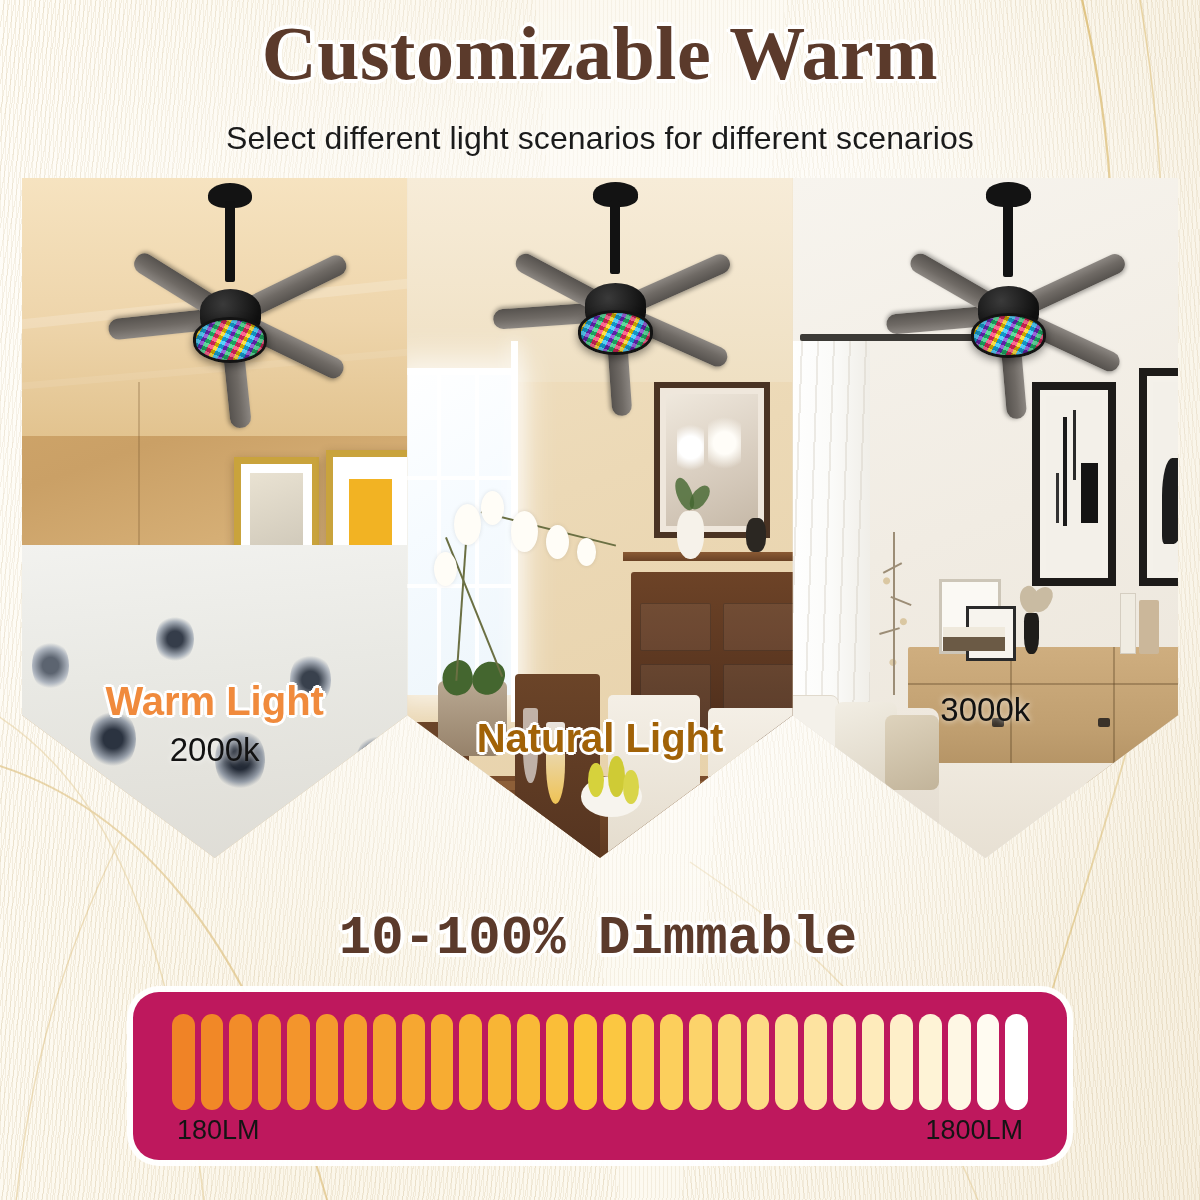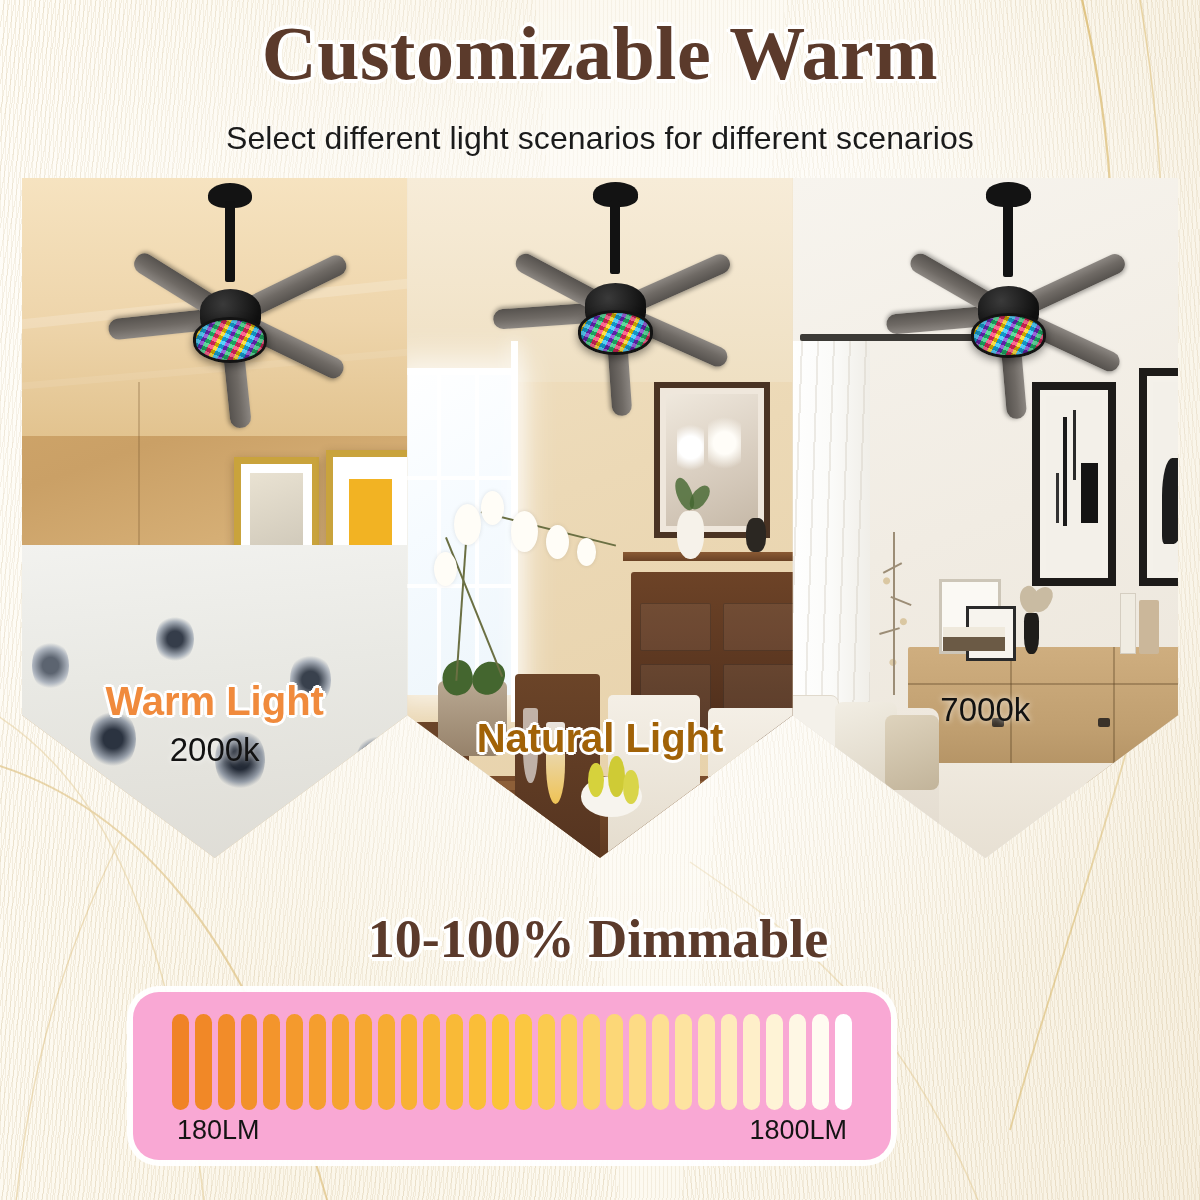--- a/index.html
+++ b/index.html
@@ -157,30 +157,30 @@
       2px 0 0 #fff,-2px 0 0 #fff,0 2px 0 #fff,0 -2px 0 #fff,
       2px 2px 0 #fff,-2px 2px 0 #fff,2px -2px 0 #fff,-2px -2px 0 #fff,
       3px 0 0 #fff,-3px 0 0 #fff,0 3px 0 #fff,0 -3px 0 #fff;
   }
   .cap-k{margin-top:10px;font-size:33px;color:#121212;font-weight:400;
     text-shadow:0 0 6px rgba(255,255,255,.85);}
 
   
   .dim-title{
     position:absolute;left:0;right:4px;top:908px;text-align:center;
-    font-family:Liberation Serif, serif;font-weight:700;font-size:54px;
+    font-family:Liberation Mono, monospace;font-weight:700;font-size:54px;
     color:#5b3a2b;white-space:nowrap;
     text-shadow:
       3px 0 0 #fff,-3px 0 0 #fff,0 3px 0 #fff,0 -3px 0 #fff,
       2px 2px 0 #fff,-2px 2px 0 #fff,2px -2px 0 #fff,-2px -2px 0 #fff,
       4px 0 0 #fff,-4px 0 0 #fff,0 4px 0 #fff,0 -4px 0 #fff;
   }
   .dim-card{
-    position:absolute;left:133px;top:992px;width:758px;height:168px;
-    background:#f9a8d4;border-radius:26px;
+    position:absolute;left:133px;top:992px;width:934px;height:168px;
+    background:#be185d;border-radius:26px;
     box-shadow:0 0 0 6px rgba(255,255,255,.95);
   }
   .dim-bars{position:absolute;left:36px;top:22px;right:36px;height:96px;display:flex;align-items:stretch;gap:0;}
   .dim-bar{flex:1;margin:0 3px;border-radius:13px;}
   .dim-lm{position:absolute;bottom:14px;font-size:27px;color:#141414;}
   .dim-lm.left{left:44px;}
   .dim-lm.right{right:44px;}
 </style>
 </head>
 <body>
@@ -409,21 +409,21 @@
         <div class="blade" style="left:50%;top:56%;width:46%;height:9%;transform:rotate(-25deg);"></div>
         <div class="blade" style="left:50%;top:56%;width:44%;height:9%;transform:rotate(25deg);"></div>
         <div class="blade" style="left:50%;top:56%;width:44%;height:9%;transform:rotate(175deg);"></div>
         <div class="blade" style="left:50%;top:56%;width:40%;height:9%;transform:rotate(210deg);"></div>
         <div class="blade" style="left:50%;top:56%;width:38%;height:9%;transform:rotate(85deg);"></div>
         <div class="fan-hub" style="left:39%;top:48%;width:22%;height:22%;"></div>
         <div class="fan-glass" style="left:36.5%;top:60%;width:27%;height:20%;"></div>
       </div>
 
       <div class="cap" style="top:74%;">
-        <div class="cap-k">7000k</div>
+        <div class="cap-k">3000k</div>
       </div>
     </div>
 
   </div>
 
   <div class="dim-title">10-100% Dimmable</div>
   <div class="dim-card">
     <div class="dim-bars" id="dimBars">
         <div class="dim-bar" style="background: rgb(240, 131, 38);"></div>
         <div class="dim-bar" style="background: rgb(241, 136, 39);"></div>

